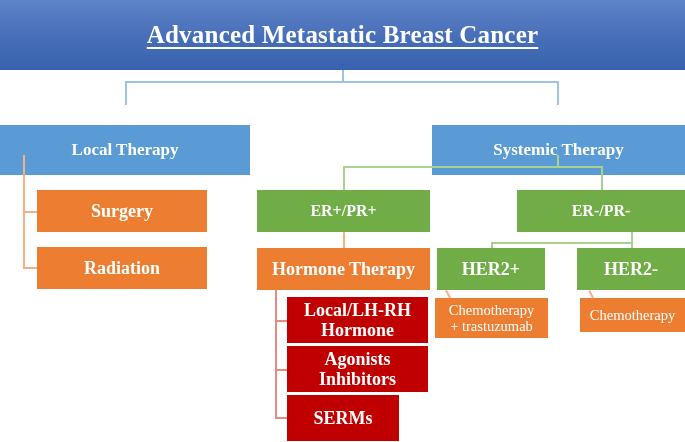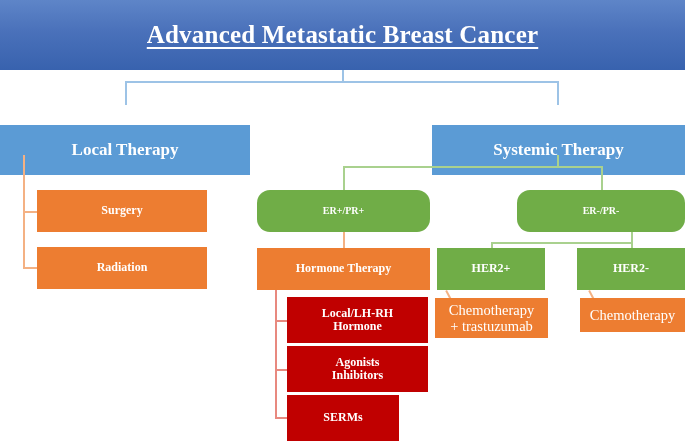--- a/index.html
+++ b/index.html
@@ -51,22 +51,22 @@
     line-height: 1.12;
   }
   .node span { display: block; width: 100%; }
 
   .blue  { background: #5b9bd5; margin-top: 20px; }
   .green { background: #70ad47; }
   .orange{ background: #ed7d31; }
   .darkred { background: #c00000; }
 
   .lvl1 { font-size: 17px; font-weight: bold; }
-  .lvl2 { font-size: 10px; font-weight: bold; border-radius: 13px; }
-  .lvl3 { font-size: 12px; font-weight: bold; }
+  .lvl2 { font-size: 16px; font-weight: bold; }
+  .lvl3 { font-size: 18px; font-weight: bold; }
   .leaf { font-size: 14.5px; font-weight: normal; }
 
   
   .conn {
     position: absolute;
     box-sizing: border-box;
   }
   .c-blue   { background: #9dc3e6; }
   .c-green  { background: #a9d18e; }
   .c-orange { background: #f4b183; }

